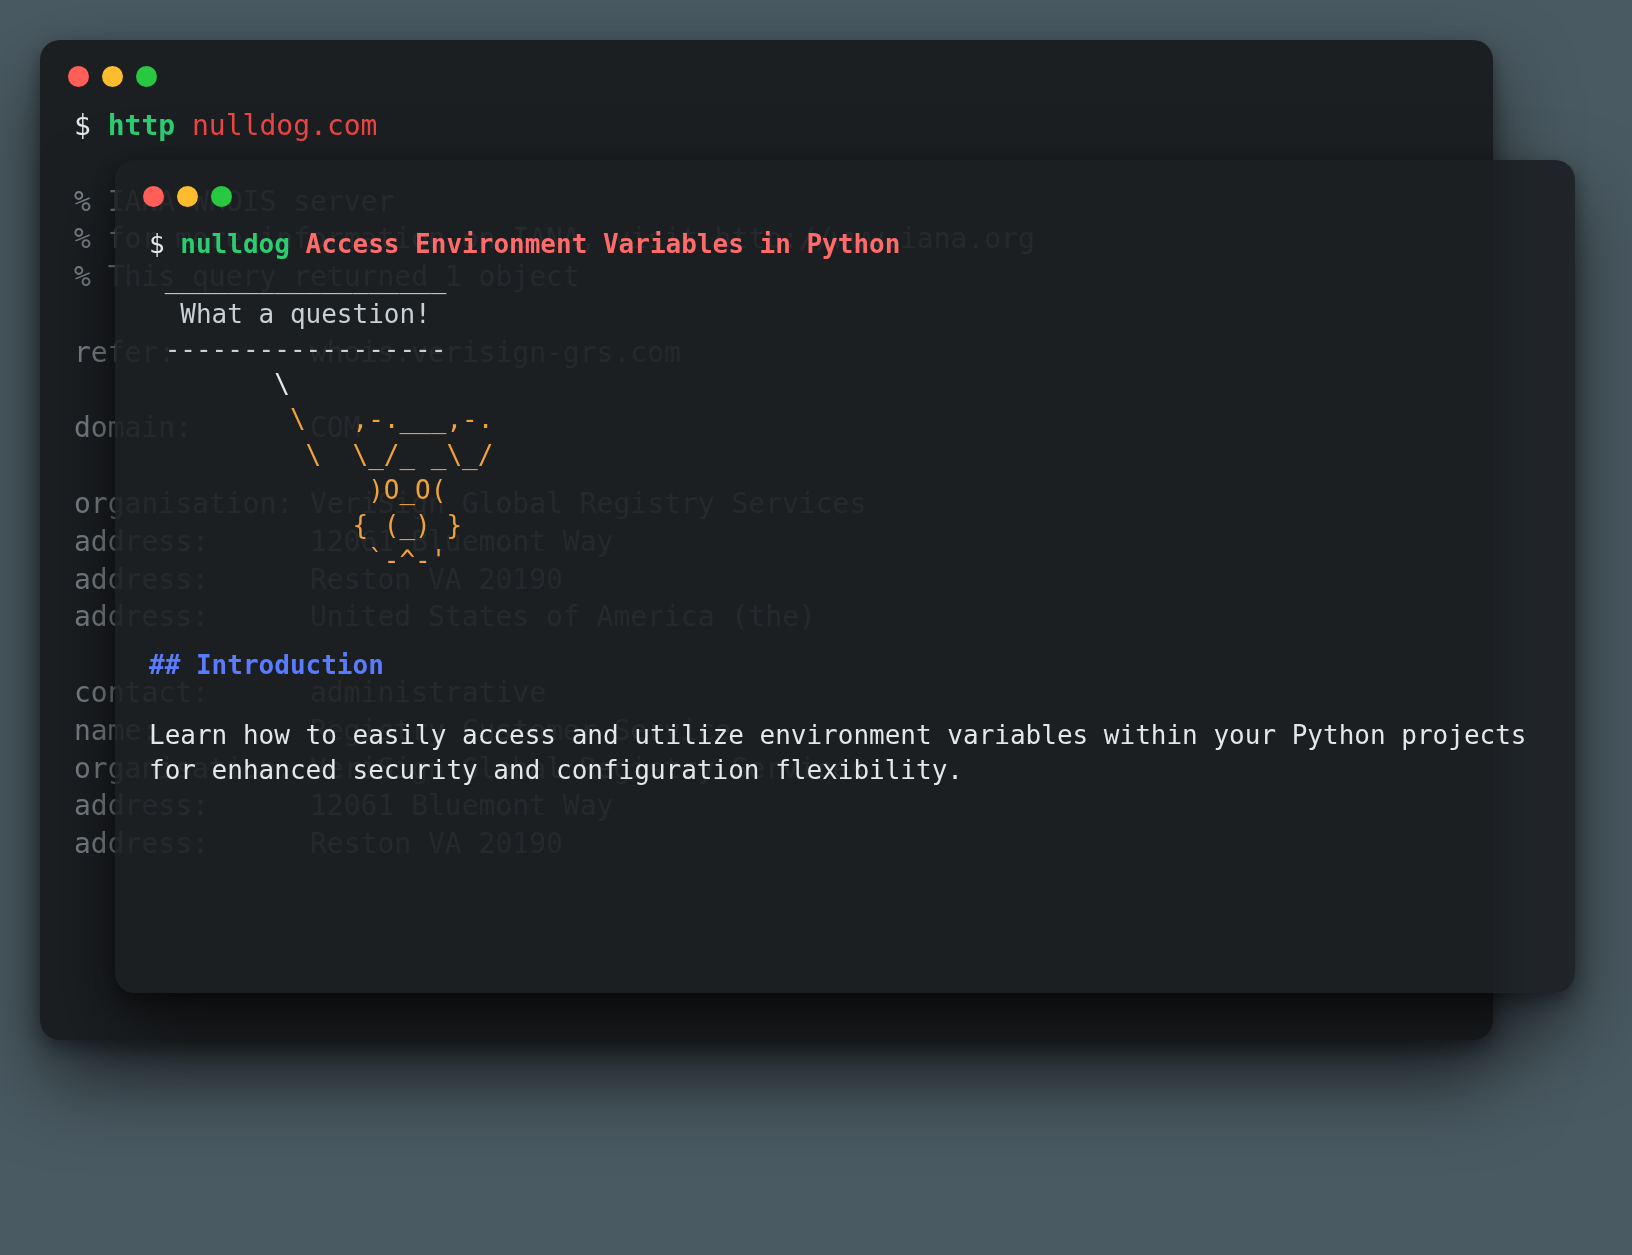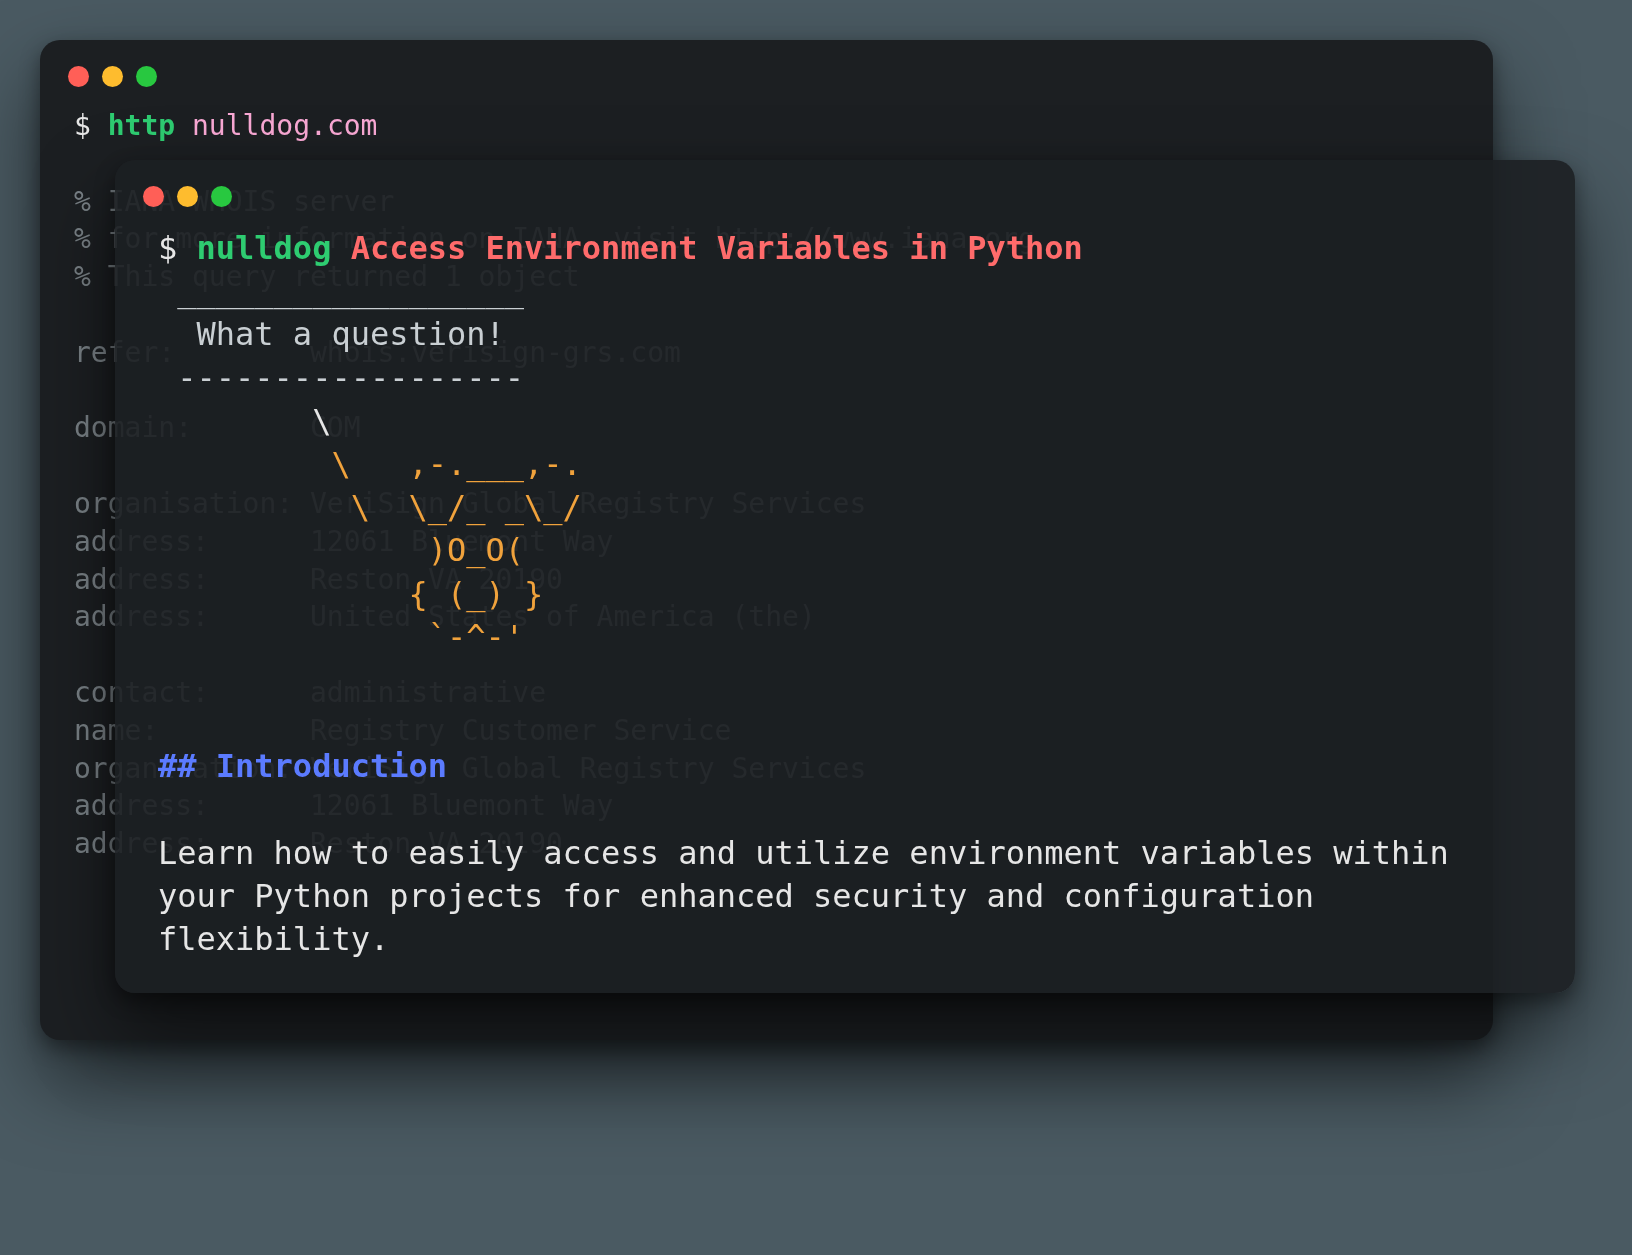--- a/index.html
+++ b/index.html
@@ -42,24 +42,24 @@
   .tl.red { background: #ff5f57; }
   .tl.yellow { background: #febc2e; }
   .tl.green { background: #28c840; }
   .body {
     padding: 10px 34px 30px 34px;
     font-size: 28px;
     line-height: 1.35;
     color: #e6e6e6;
     white-space: pre;
   }
-  .front .body { font-size: 32px; margin-left: 9px; }
+  .front .body { font-size: 26px; }
   .prompt { color: #e6e6e6; }
   .cmd { color: #2ecc71; font-weight: 600; }
-  .arg { color: #f9a8d4; }
+  .arg { color: #ef4444; }
   .dim { color: #7a8287; }
   .subtle { color: #c9cfd3; }
   .red { color: #ff6b6b; font-weight: 600; }
   .blue { color: #5b7bff; font-weight: 600; }
   .orange { color: #f0a23c; }
   .wrap { white-space: pre-wrap; word-wrap: break-word; }
 </style>
 </head>
 <body>
 

